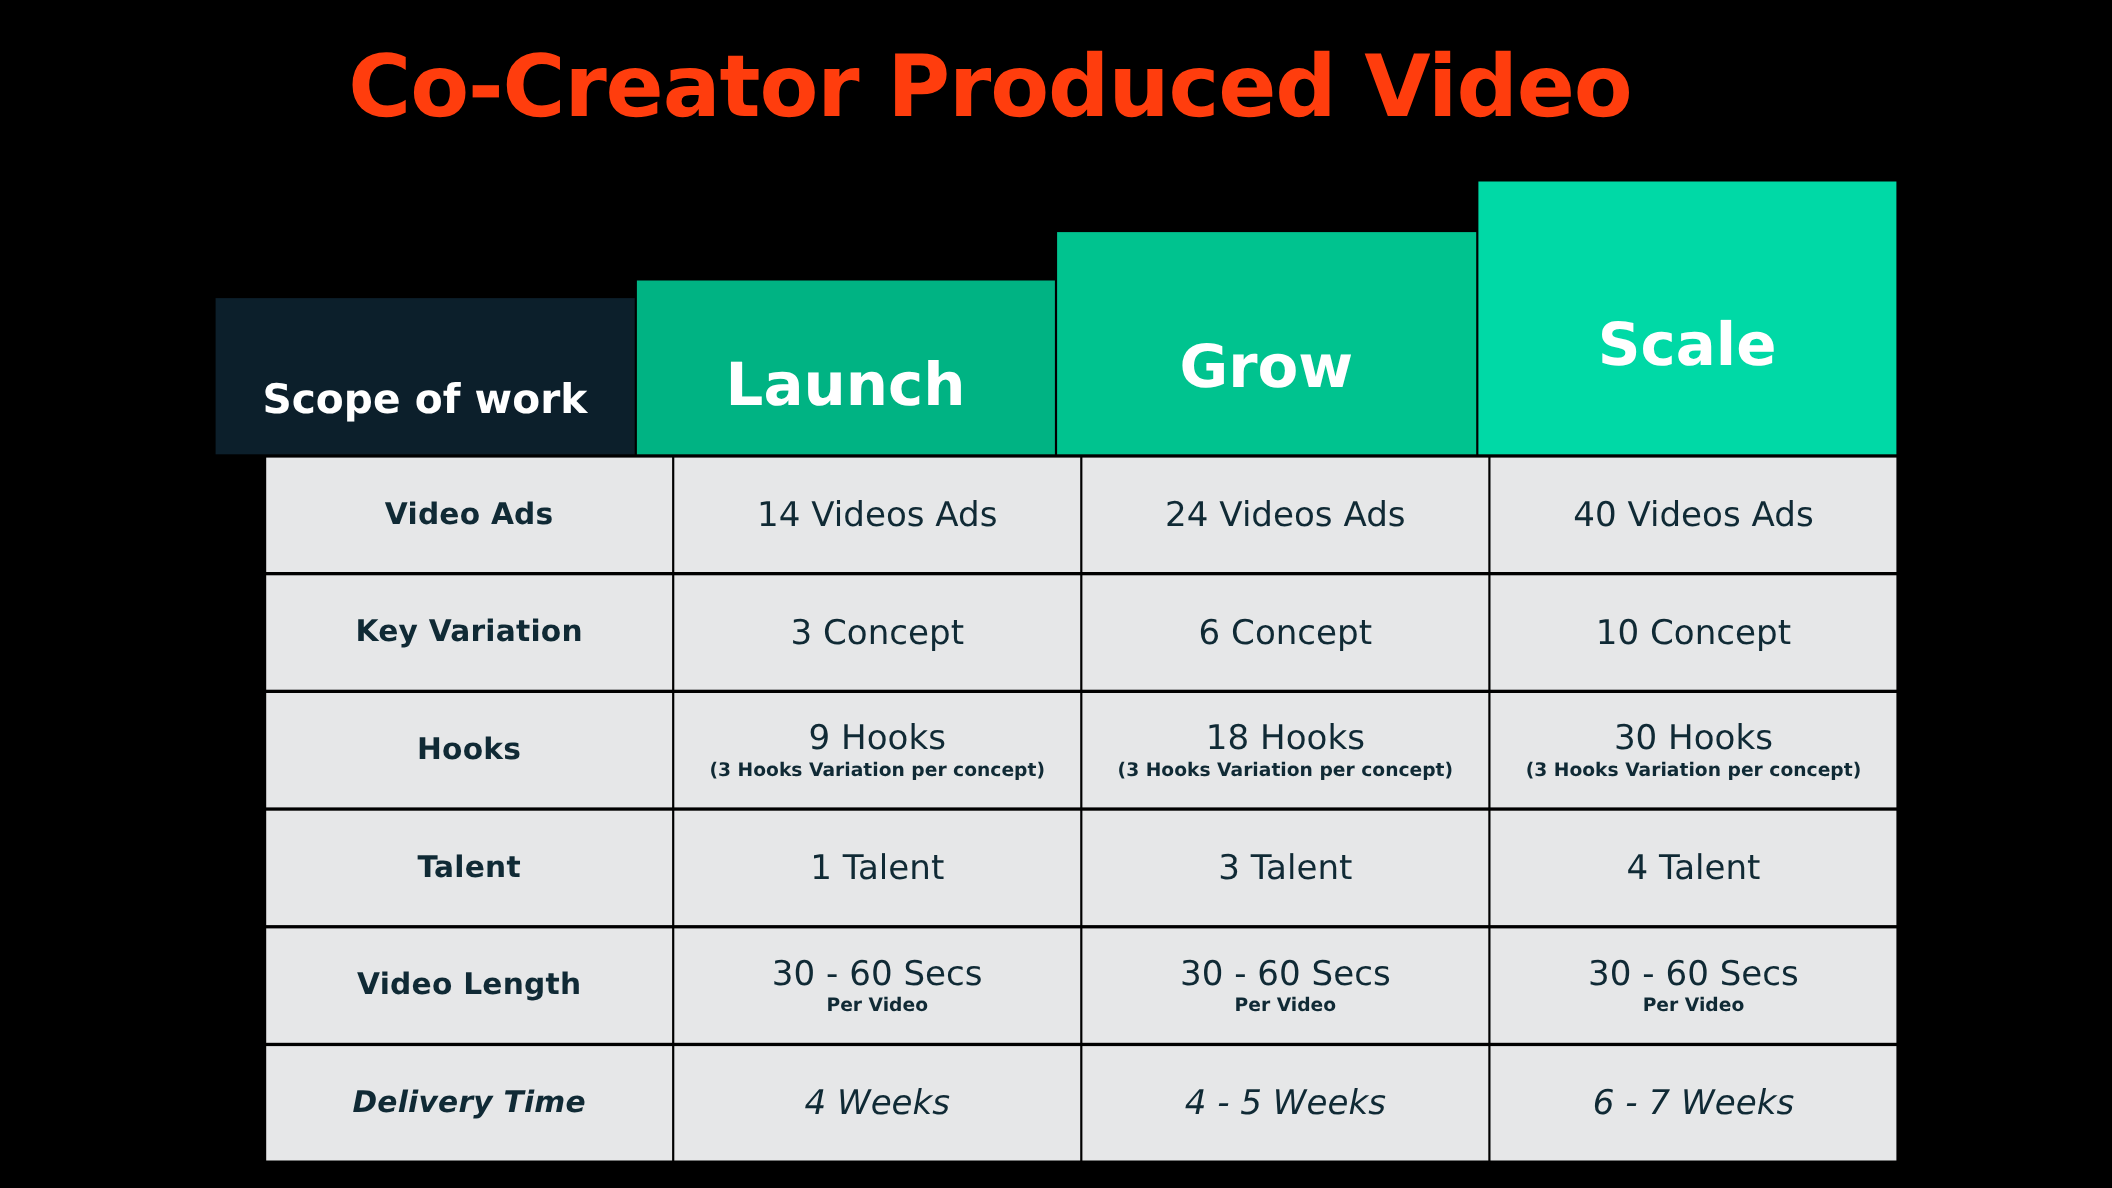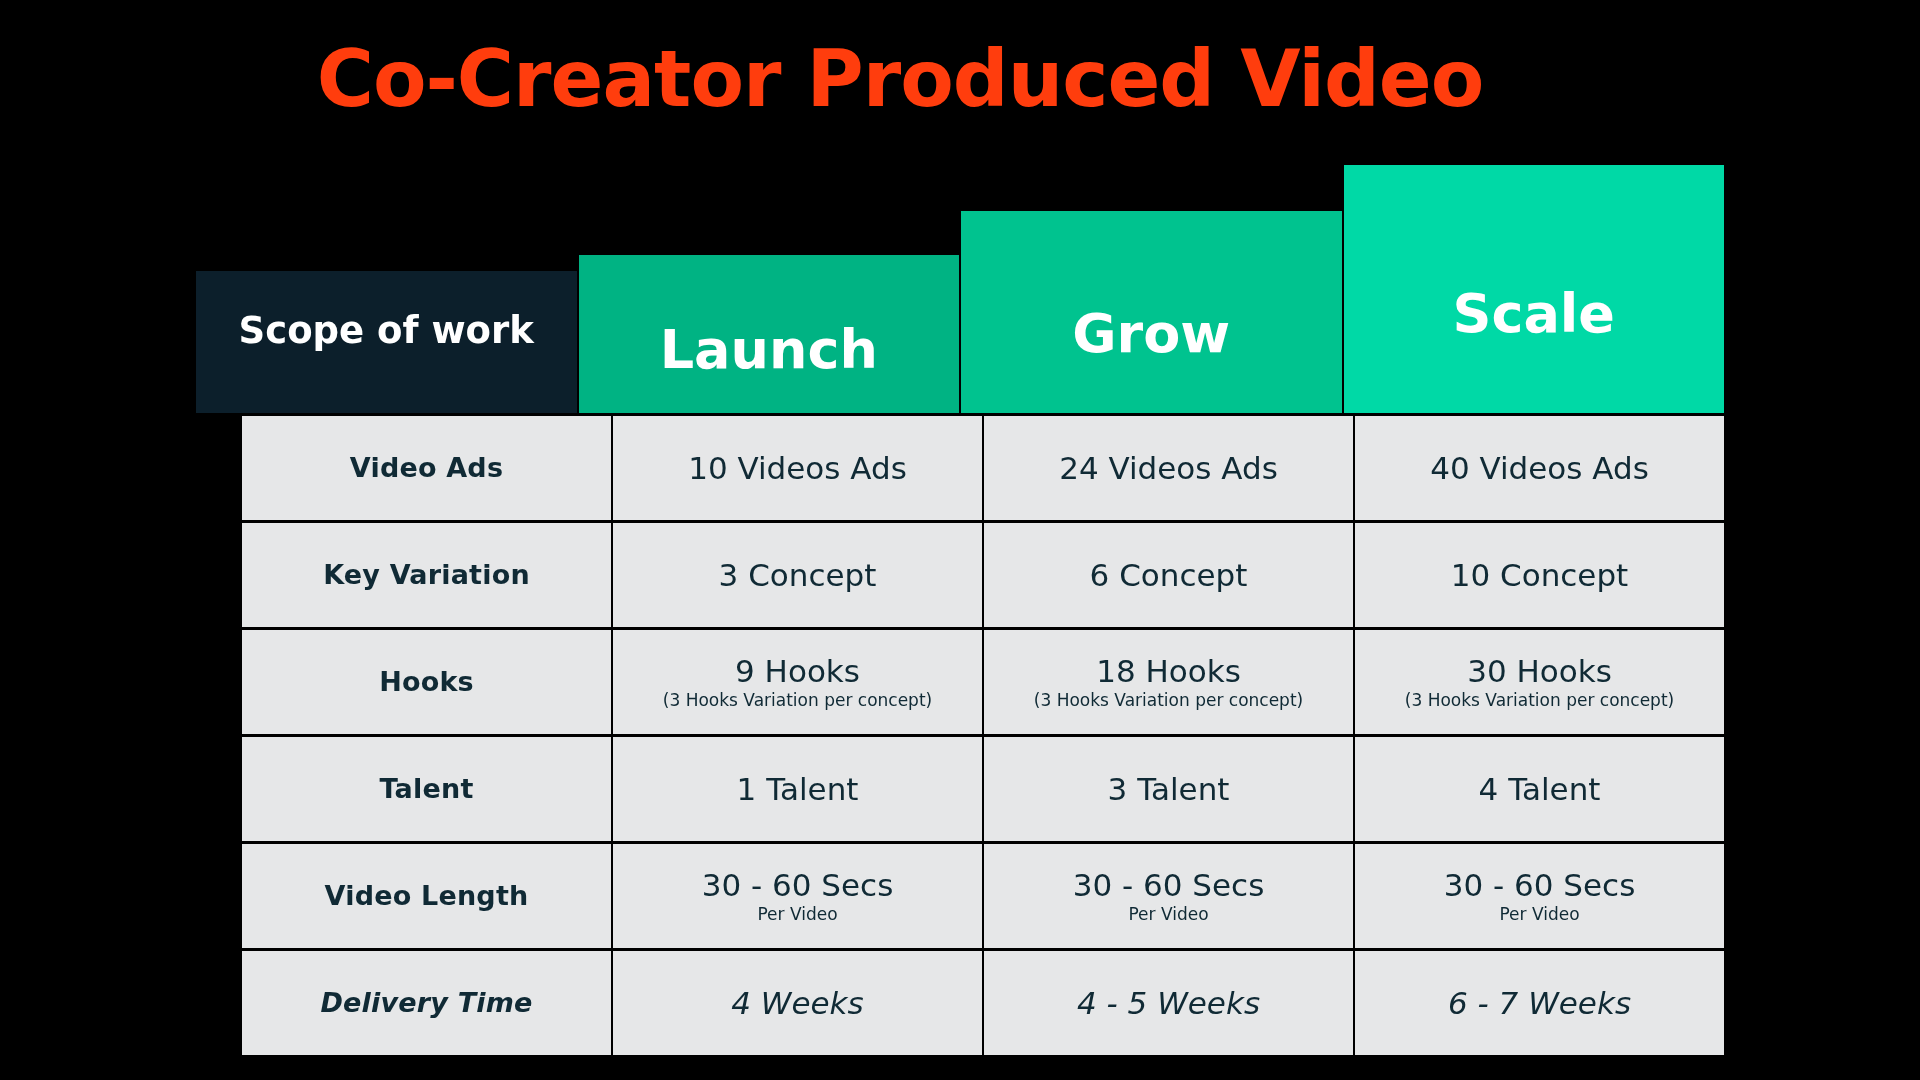--- a/index.html
+++ b/index.html
@@ -74,21 +74,21 @@
 
   
   .col-scope  { width: 382px; }
   .col-plan   { width: 382px; }
 
   
   .hcell.scope {
     background: #0C1F2B;
     height: 142px;
   }
-  .hcell.scope .hlabel { font-size: 37px; padding-bottom: 64px; }
+  .hcell.scope .hlabel { font-size: 37px; padding-bottom: 32px; }
 
   .hcell.launch {
     background: #00B383;
     height: 158px;
     margin-left: 2px;
   }
   .hcell.launch .hlabel { font-size: 54px; padding-bottom: 36px; }
 
   .hcell.grow {
     background: #00C38F;
@@ -142,21 +142,21 @@
   }
 
   .cell.value-cell {
     font-weight: 400;
     font-size: 31px;
   }
 
   .cell .sub {
     display: block;
     font-size: 17px;
-    font-weight: 400;
+    font-weight: 700;
     margin-top: 3px;
     line-height: 1.1;
     color: #102A35;
   }
 
   .cell .sub:empty { display: none; }
 
   .cell .main { display: block; line-height: 1.1; }
 </style>
 </head>
@@ -188,21 +188,21 @@
 
     </div>
 
     <div class="body-rows">
 
       <div class="row">
         <div class="cell label-cell col-scope">
           <span class="main">Video Ads</span>
         </div>
         <div class="cell value-cell col-plan">
-          <span class="main">10 Videos Ads</span>
+          <span class="main">14 Videos Ads</span>
 
         </div>
         <div class="cell value-cell col-plan">
           <span class="main">24 Videos Ads</span>
 
         </div>
         <div class="cell value-cell col-plan">
           <span class="main">40 Videos Ads</span>
 
         </div>

